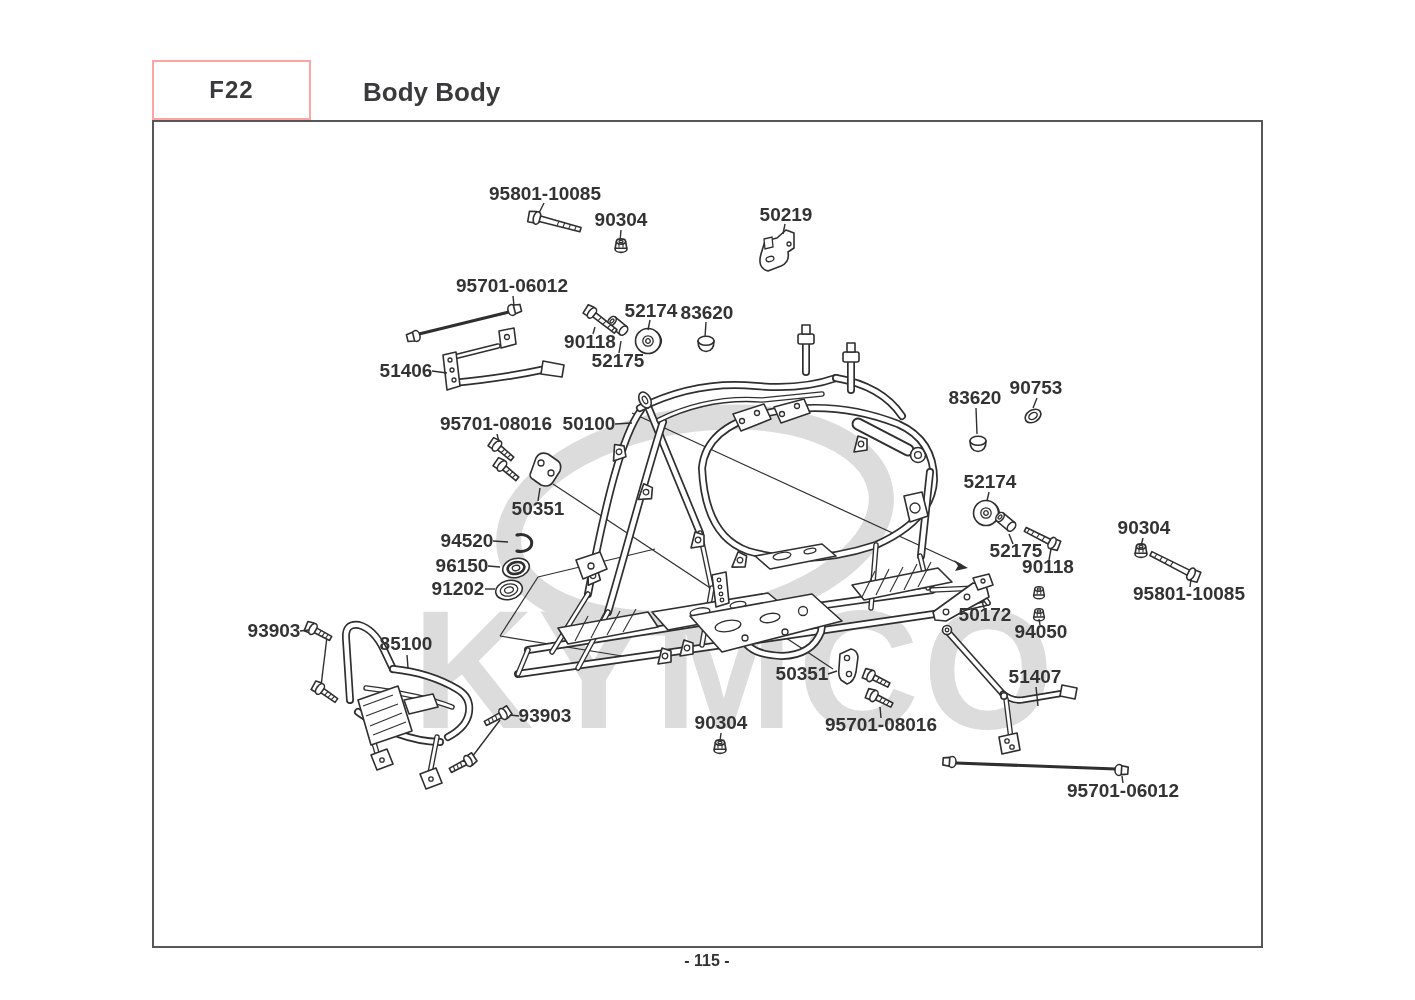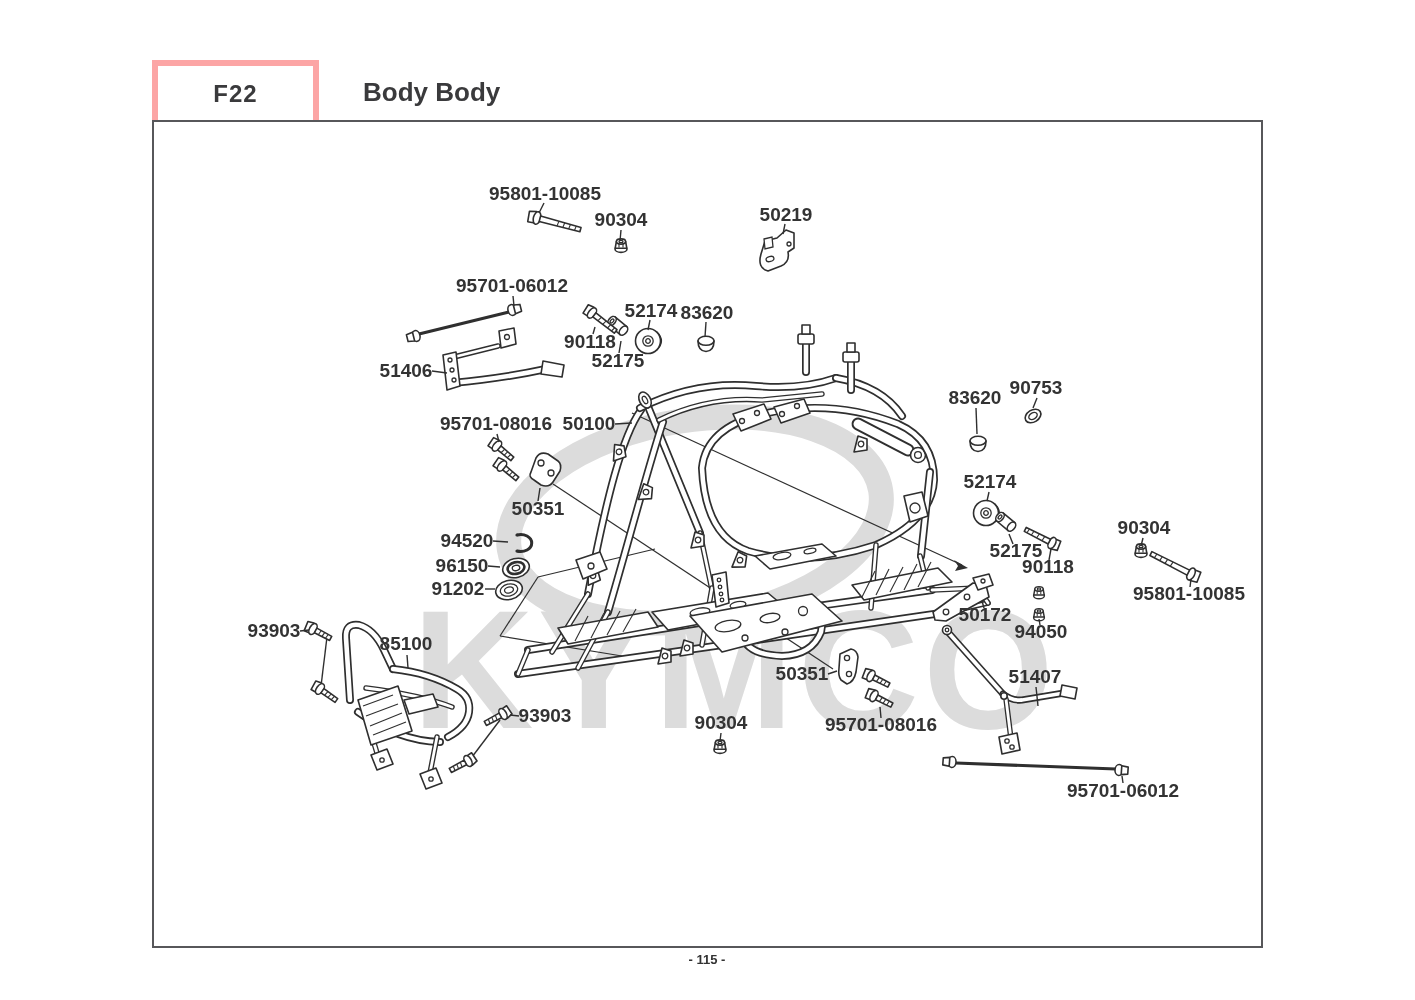--- a/index.html
+++ b/index.html
@@ -1,21 +1,21 @@
 <!DOCTYPE html>
 <html><head>
 <meta charset="utf-8">
 <style>
   html,body{margin:0;padding:0;background:#fff;}
   body{width:1415px;height:1000px;position:relative;font-family:"Liberation Sans",sans-serif;overflow:hidden;}
-  .code-box{position:absolute;left:152px;top:60px;width:155px;height:56px;border:6px solid #fca5a5;background:#fff;display:flex;align-items:center;justify-content:center;}
+  .code-box{position:absolute;left:152px;top:60px;width:155px;height:56px;border:2px solid #fca5a5;background:#fff;display:flex;align-items:center;justify-content:center;}
   .code-box span{font-size:24px;font-weight:bold;color:#3a3a3c;letter-spacing:1px;}
   .doc-title{position:absolute;left:363px;top:77px;font-size:26px;font-weight:bold;color:#3a3a3c;}
   .main-box{position:absolute;left:152px;top:120px;width:1107px;height:824px;border:2px solid #57575a;background:#fff;}
-  .page-num{position:absolute;left:627px;top:952px;width:160px;text-align:center;font-size:13px;font-weight:bold;color:#333;}
+  .page-num{position:absolute;left:627px;top:952px;width:160px;text-align:center;font-size:16px;font-weight:bold;color:#333;}
   svg.diagram{position:absolute;left:0;top:0;}
   
   .t-o{stroke:#2f2f2f;stroke-width:8;fill:none;stroke-linecap:round;stroke-linejoin:round;}
   .t-i{stroke:#ffffff;stroke-width:4.6;fill:none;stroke-linecap:round;stroke-linejoin:round;}
   .m-o{stroke:#2f2f2f;stroke-width:7;fill:none;stroke-linecap:round;stroke-linejoin:round;}
   .m-i{stroke:#ffffff;stroke-width:3.8;fill:none;stroke-linecap:round;stroke-linejoin:round;}
   .s-o{stroke:#2f2f2f;stroke-width:5.5;fill:none;stroke-linecap:round;stroke-linejoin:round;}
   .s-i{stroke:#ffffff;stroke-width:2.8;fill:none;stroke-linecap:round;stroke-linejoin:round;}
   .h-o{stroke:#2f2f2f;stroke-width:13;fill:none;stroke-linecap:round;}
   .h-i{stroke:#ffffff;stroke-width:9;fill:none;stroke-linecap:round;}

